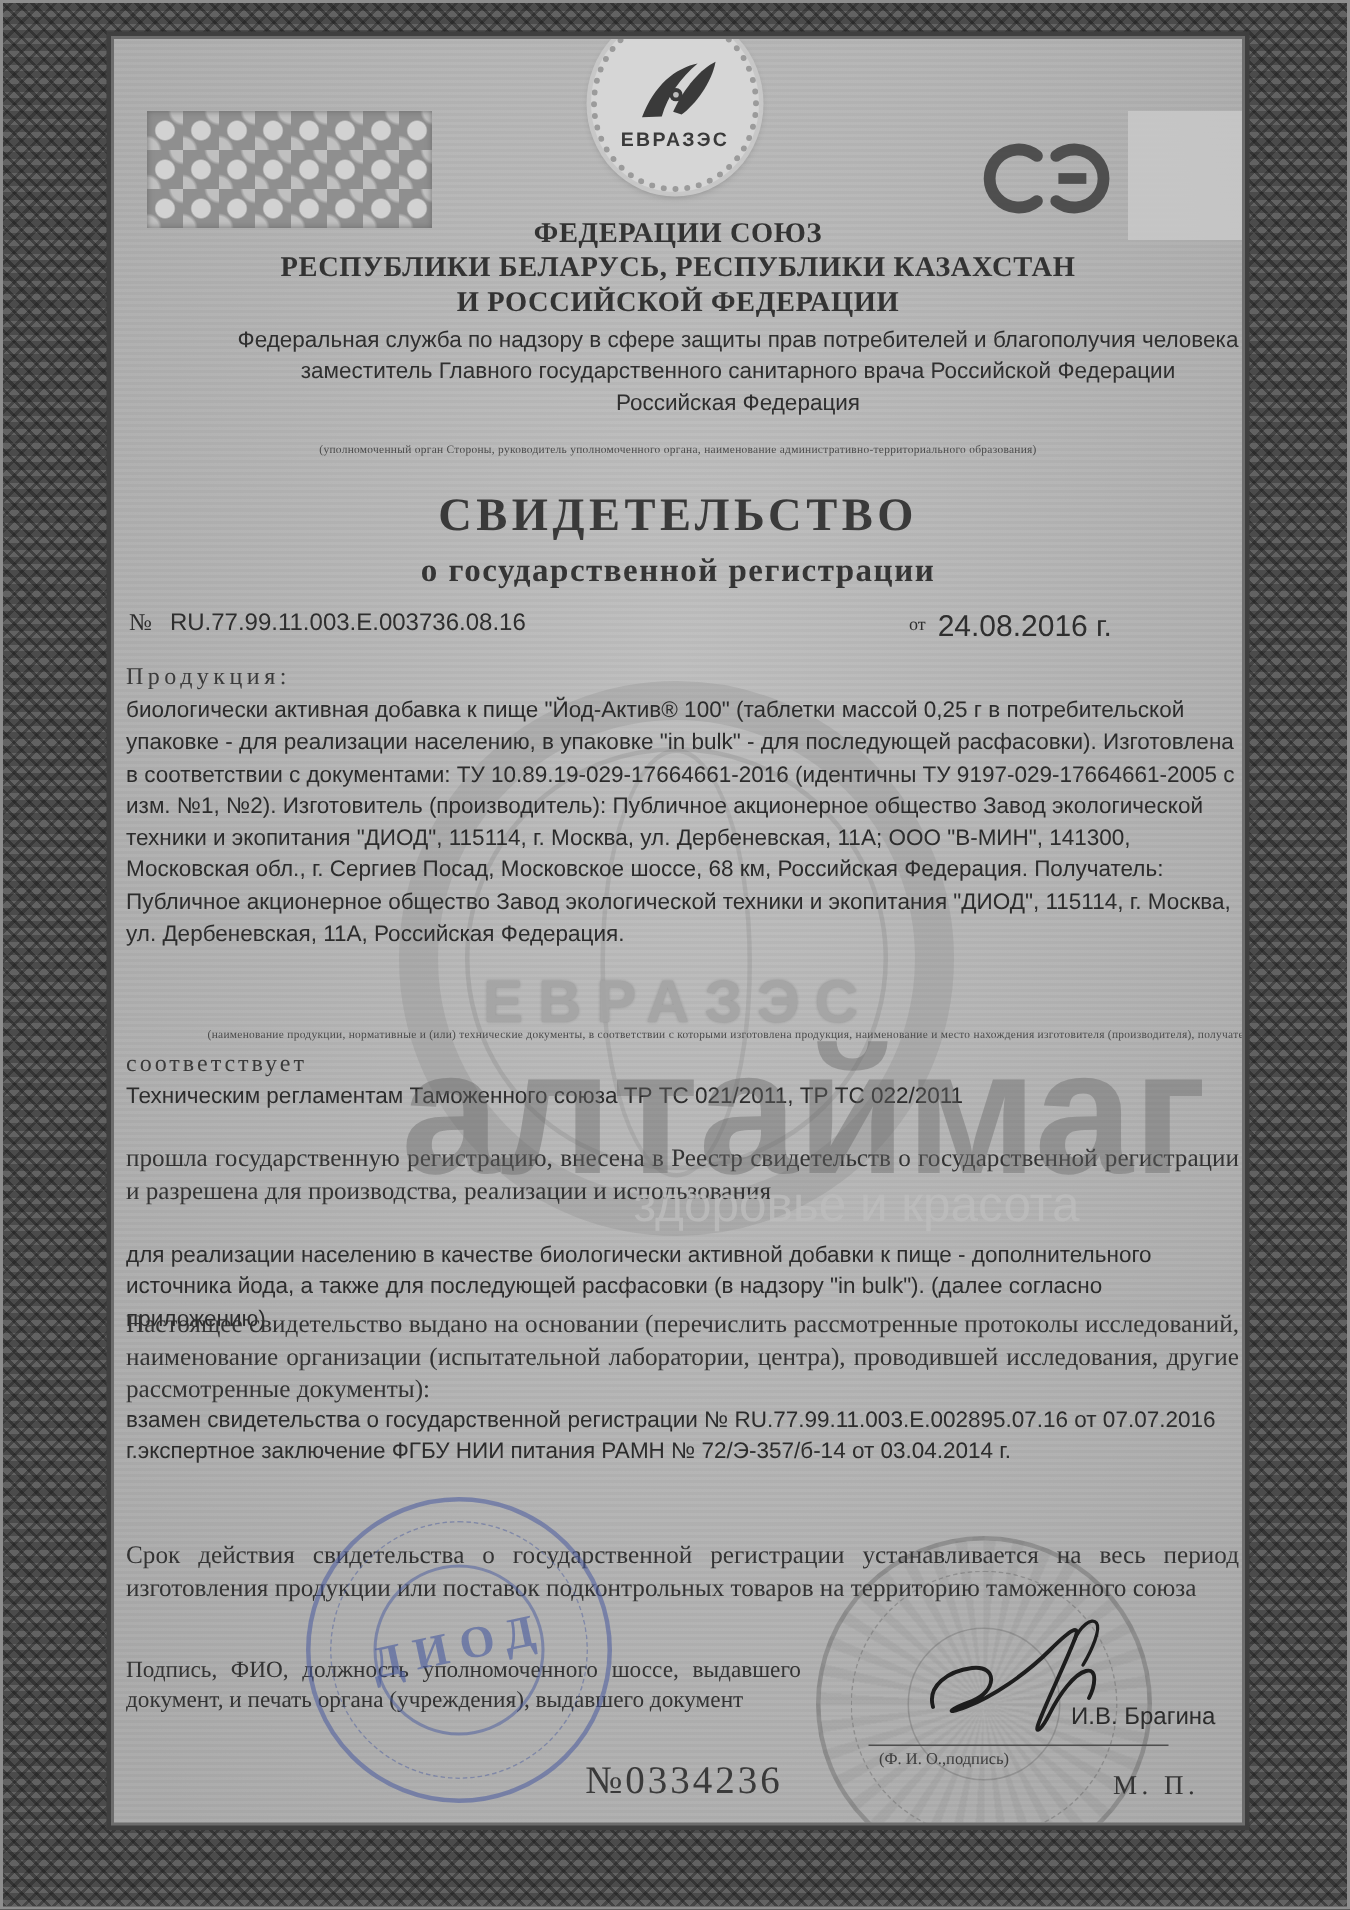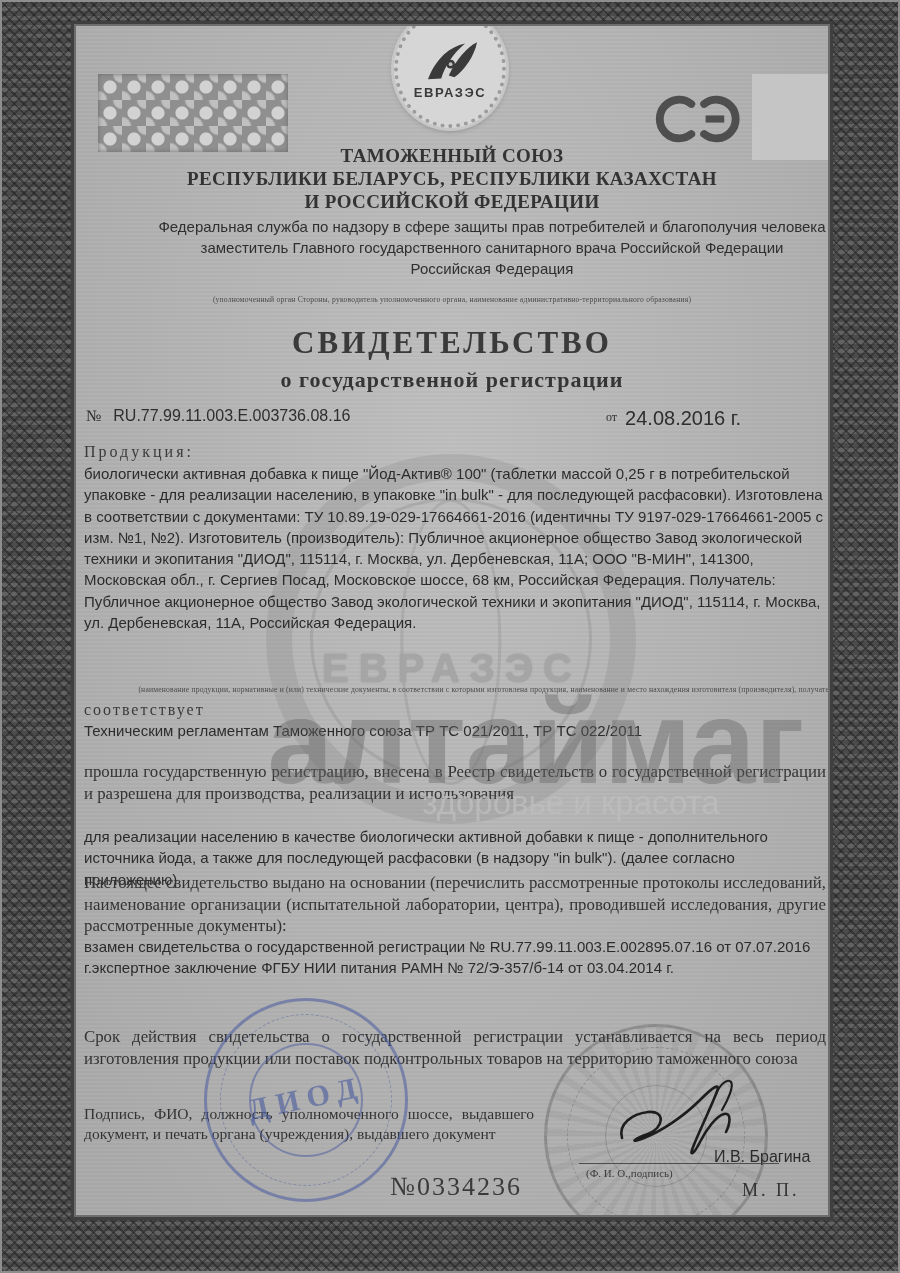--- a/index.html
+++ b/index.html
@@ -76,21 +76,21 @@
   .stamp-blue .r3{position:absolute;inset:42px;border-radius:50%;border:2px solid rgba(72,90,158,.5);}
   .stamp-blue .txt{position:absolute;left:0;top:80px;width:100%;text-align:center;
     font-family:"Liberation Serif", serif;font-size:30px;letter-spacing:8px;font-weight:bold;
     color:rgba(72,90,158,.6);transform:rotate(-12deg);}
   .seal-gray{left:468px;top:998px;width:218px;height:218px;border-radius:50%;z-index:1;
     border:3px solid rgba(95,95,95,.4);pointer-events:none;
     background:repeating-conic-gradient(rgba(110,110,110,.12) 0 4deg, rgba(0,0,0,0) 4deg 10deg);}
   .seal-gray .r2{position:absolute;inset:20px;border-radius:50%;border:1.5px dashed rgba(95,95,95,.4);}
   .seal-gray .r3{position:absolute;inset:58px;border-radius:50%;border:1.5px solid rgba(95,95,95,.35);}
   .signature{left:528px;top:1050px;z-index:4;}
-  .signer{left:638px;top:1110px;z-index:4;font-family:"Liberation Sans", sans-serif;font-size:16px;color:#2b2b2b;margin-top:12px;}
+  .signer{left:638px;top:1110px;z-index:4;font-family:"Liberation Sans", sans-serif;font-size:16px;color:#2b2b2b;}
   .sig-line{left:503px;top:1137px;width:200px;border-top:1.3px solid #4e4e4e;z-index:4;}
   .sig-note{left:510px;top:1141px;font-size:11px;color:#3c3c3c;z-index:4;}
   .mp{left:666px;top:1154px;font-size:18px;letter-spacing:3px;color:#333;z-index:4;}
   .serial{top:1146px;left:240px;width:280px;text-align:center;font-size:26px;letter-spacing:2px;color:#3a3a3a;z-index:2;}
 </style>
 </head>
 <body>
 
 <div class="page">
   <div class="paper">
@@ -113,21 +113,21 @@
 
     <div class="abs se-mark">
       <svg width="86" height="70" viewBox="0 0 120 70">
         <path d="M52,14 A27,27 0 1 0 52,56" fill="none" stroke="#3e3e3e" stroke-width="11" stroke-linecap="round"></path>
         <path d="M70,14 A27,27 0 1 1 70,56" fill="none" stroke="#3e3e3e" stroke-width="11" stroke-linecap="round"></path>
         <path d="M72,35 H98" fill="none" stroke="#3e3e3e" stroke-width="10"></path>
       </svg>
     </div>
 
     <div class="abs ctr hdr">
-      <div>ТАМОЖЕННЫЙ СОЮЗ</div>
+      <div>ФЕДЕРАЦИИ СОЮЗ</div>
       <div>РЕСПУБЛИКИ БЕЛАРУСЬ, РЕСПУБЛИКИ КАЗАХСТАН</div>
       <div>И РОССИЙСКОЙ ФЕДЕРАЦИИ</div>
     </div>
 
     <div class="abs ctr auth sans">
       <div>Федеральная служба по надзору в сфере защиты прав потребителей и благополучия человека</div>
       <div>заместитель Главного государственного санитарного врача Российской Федерации</div>
       <div>Российская Федерация</div>
     </div>
     <div class="abs ctr tiny note1">(уполномоченный орган Стороны, руководитель уполномоченного органа, наименование административно-территориального образования)</div>

